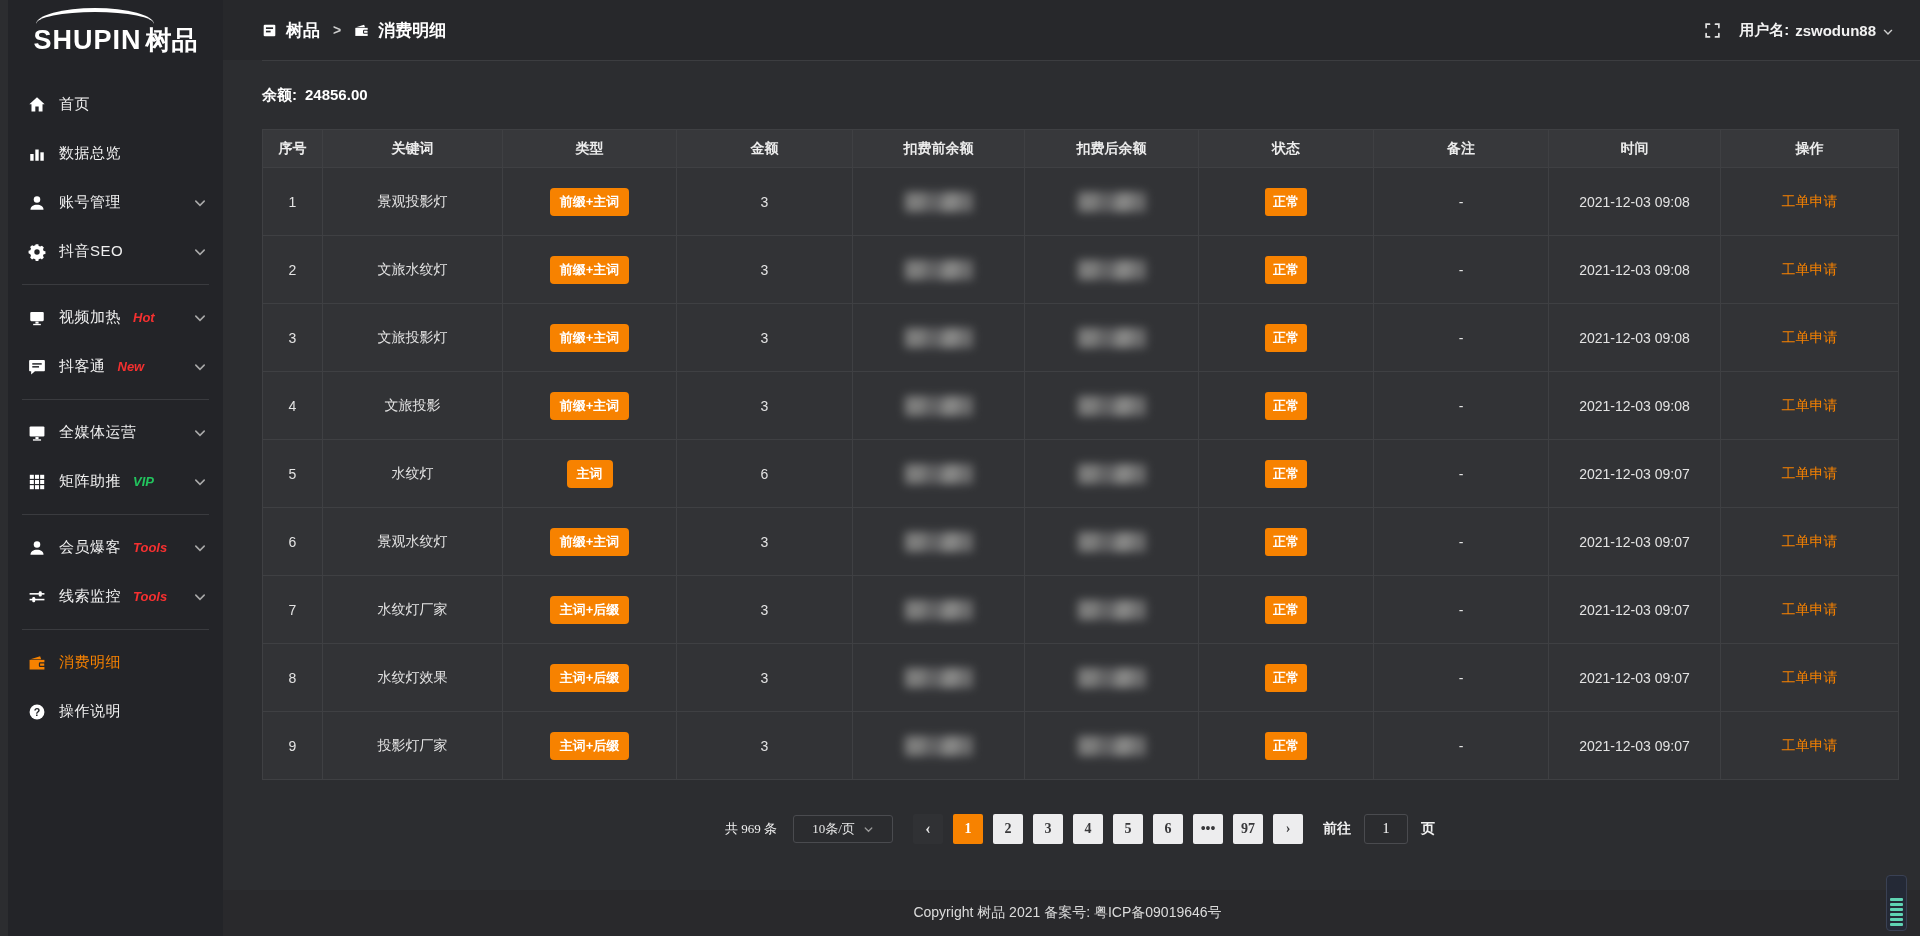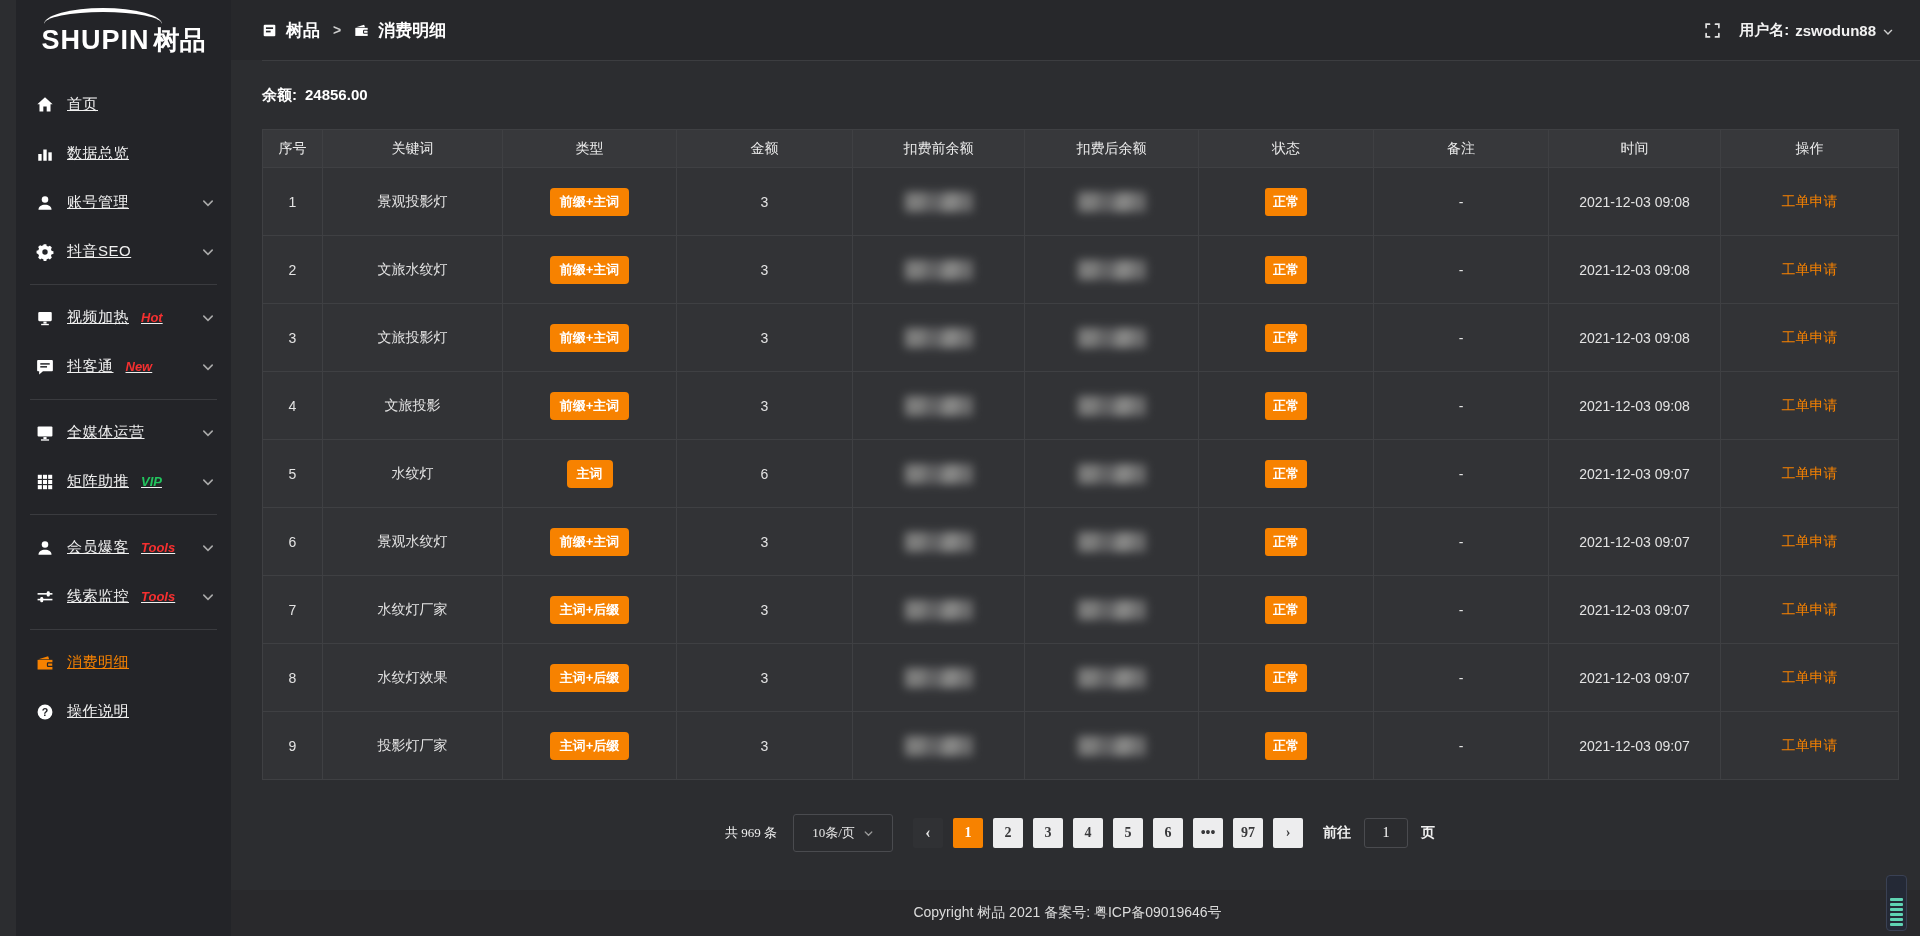--- a/index.html
+++ b/index.html
@@ -1,31 +1,31 @@
 <!DOCTYPE html>
 <html><head>
 <meta charset="utf-8">
 <style>
   * { margin:0; padding:0; box-sizing:border-box; }
   html,body { width:1920px; height:936px; overflow:hidden;
     font-family:"Liberation Sans","DejaVu Sans",sans-serif;
     background:#2c2d30; color:#e6e6e6; }
 
   
-  .sidebar { position:fixed; left:16px; top:0; width:215px; height:936px;
+  .sidebar { position:fixed; left:8px; top:0; width:215px; height:936px;
     background:#232428; z-index:5; }
   .logo { height:70px; display:flex; align-items:center; justify-content:center;
     position:relative; padding-top:10px; }
   .logo .arc { position:absolute; top:8px; left:28px; width:118px; height:16px;
     border-top:4px solid #fff; border-radius:50% 50% 0 0 / 100% 100% 0 0; }
   .logo .en { font-size:27px; font-weight:900; letter-spacing:1px; color:#fff; }
   .logo .cn { font-size:26px; font-weight:900; color:#fff; margin-left:4px; }
   .menu { margin-top:10px; }
   .mi { height:49px; display:flex; align-items:center; padding:0 16px 0 20px;
-    cursor:pointer; color:#f0f0f0;text-decoration:underline; }
+    cursor:pointer; color:#f0f0f0; }
   .mi .ic { width:18px; height:18px; display:inline-flex; color:#fff; }
   .mi .ic svg { width:18px; height:18px; }
   .mi .lbl { font-size:15px; margin-left:13px; letter-spacing:0.5px; }
   .mi .tag { font-size:13px; font-weight:bold; font-style:italic; margin-left:12px; }
   .mi .chev { margin-left:auto; width:14px; height:14px; color:#a9a9a9; }
   .mi .chev svg { width:14px; height:14px; }
   .mi.active, .mi.active .ic { color:#f78200; }
   .mdiv { height:1px; background:#3a3b3f; margin:8px 14px; }
 
   
@@ -51,37 +51,37 @@
   .main { position:absolute; left:215px; top:60px; width:1705px; height:830px;
     padding:26px 22px 0 47px; }
   .balance { font-size:15px; font-weight:bold; color:#fff; margin-bottom:24px; }
   .balance .bl { margin-right:8px; }
 
   table.grid { border-collapse:collapse; table-layout:fixed; width:1636px;
     background:#323336; }
   .grid th, .grid td { border:1px solid #3f4043; text-align:center;
     font-size:14px; color:#e3e3e3; overflow:hidden; }
   .grid thead tr { height:38px; background:#37383b; }
-  .grid th { font-weight:normal; color:#ececec; }
+  .grid th { font-weight:bold; color:#ececec; }
   .grid tbody tr { height:68px; }
   .badge { display:inline-block; background:#f78200; color:#fff;
     border-radius:4px; padding:5px 10px; font-size:13px; font-weight:bold; }
   .stbadge { display:inline-block; background:#f78200; color:#fff;
     border-radius:3px; padding:5px 8px; font-size:13px; font-weight:bold; }
   .mask { display:inline-block; width:68px; height:20px; border-radius:2px;
     vertical-align:middle; opacity:.8; filter:blur(5px);
     background:linear-gradient(100deg,#90908e 0 30%,#6f6f70 30% 55%,#9c9c9a 55% 78%,#7a7a7a 78%); }
   .alink { color:#f78200; cursor:pointer; font-size:14px; }
   .kw { font-size:15px; }
 
   
   .pagination { margin-top:34px; display:flex; align-items:center;
     justify-content:center; gap:10px; width:1636px;font-family:Liberation Serif, serif; }
   .pg-total { font-size:13px; color:#f0f0f0; margin-right:6px; }
-  .pg-size { width:100px; height:38px; background:#2b2c2f; border:1px solid #4a4b4f;
+  .pg-size { width:100px; height:28px; background:#2b2c2f; border:1px solid #4a4b4f;
     border-radius:3px; display:flex; align-items:center; justify-content:center;
     gap:8px; font-size:13px; color:#e6e6e6; cursor:pointer; margin-right:10px; }
   .pg-size .chev { width:11px; height:11px; color:#9a9a9a; display:inline-flex; }
   .pg-size .chev svg { width:11px; height:11px; }
   .pg-prev { width:30px; height:30px; background:#303134; color:#e8e8e8;
     border-radius:2px; display:flex; align-items:center; justify-content:center;
     font-size:16px; font-weight:bold; cursor:pointer; }
   .pg-btn { min-width:30px; height:30px; background:#ededee; color:#39393b;
     border-radius:2px; display:flex; align-items:center; justify-content:center;
     font-size:14px; font-weight:bold; cursor:pointer; padding:0 4px; }

